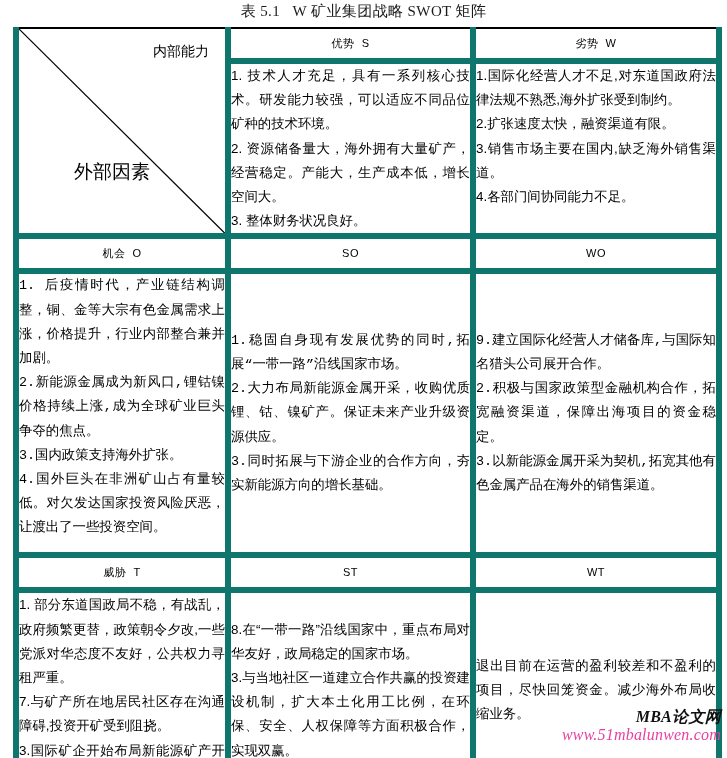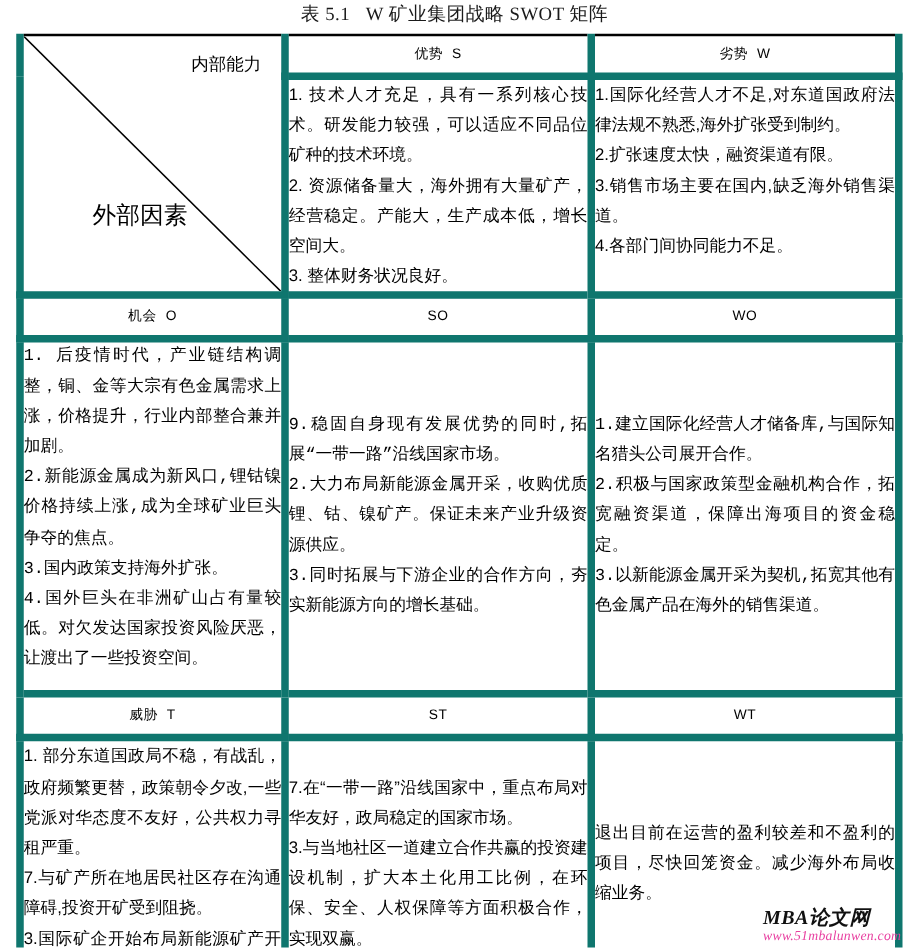--- a/index.html
+++ b/index.html
@@ -128,39 +128,39 @@
 
   
   .row-sw   td { height: 163px; }
   .row-o    td { height: 278px; font-family: Liberation Mono, monospace; }
   .row-t    td { height: 193px; }
 
   
   .watermark {
     position: absolute;
     right: 6px;
-    bottom: 2px;
-    text-align: left;
+    bottom: 14px;
+    text-align: right;
     line-height: 1.05;
     pointer-events: none;
   }
   .watermark .wm-main {
     display: block;
     font-family: "Liberation Serif", "DejaVu Serif", serif;
     font-style: italic;
     font-weight: bold;
     font-size: 16px;
     color: #111111;
     letter-spacing: 0.3px;
   }
   .watermark .wm-url {
     display: block;
     font-family: "Liberation Serif", "DejaVu Serif", serif;
     font-style: italic;
-    font-size: 11px;
+    font-size: 16px;
     color: #e83fa0;
     letter-spacing: 0.2px;
     margin-top: 1px;
   }
 </style>
 </head>
 <body>
 
 <div id="page">
 
@@ -207,45 +207,45 @@
       </tr>
 
       <tr class="row-o">
         <td class="body-cell thick-top thick-bottom">
           <p class="indent">1.  后疫情时代，产业链结构调整，铜、金等大宗有色金属需求上涨，价格提升，行业内部整合兼并加剧。</p>
           <p>2.新能源金属成为新风口,锂钴镍价格持续上涨,成为全球矿业巨头争夺的焦点。</p>
           <p>3.国内政策支持海外扩张。</p>
           <p>4.国外巨头在非洲矿山占有量较低。对欠发达国家投资风险厌恶，让渡出了一些投资空间。</p>
         </td>
         <td class="body-cell mid-align thick-top thick-bottom">
-          <p>9.稳固自身现有发展优势的同时,拓展“一带一路”沿线国家市场。</p>
+          <p>1.稳固自身现有发展优势的同时,拓展“一带一路”沿线国家市场。</p>
           <p>2.大力布局新能源金属开采，收购优质锂、钴、镍矿产。保证未来产业升级资源供应。</p>
           <p>3.同时拓展与下游企业的合作方向，夯实新能源方向的增长基础。</p>
         </td>
         <td class="body-cell mid-align thick-top thick-bottom">
-          <p>1.建立国际化经营人才储备库,与国际知名猎头公司展开合作。</p>
+          <p>9.建立国际化经营人才储备库,与国际知名猎头公司展开合作。</p>
           <p>2.积极与国家政策型金融机构合作，拓宽融资渠道，保障出海项目的资金稳定。</p>
           <p>3.以新能源金属开采为契机,拓宽其他有色金属产品在海外的销售渠道。</p>
         </td>
       </tr>
 
       <tr>
         <td class="hdr">威胁  T</td>
         <td class="hdr hdr-lat">ST</td>
         <td class="hdr hdr-lat">WT</td>
       </tr>
 
       <tr class="row-t">
         <td class="body-cell thick-top">
           <p class="indent">1.  部分东道国政局不稳，有战乱，政府频繁更替，政策朝令夕改,一些党派对华态度不友好，公共权力寻租严重。</p>
           <p>7.与矿产所在地居民社区存在沟通障碍,投资开矿受到阻挠。</p>
           <p>3.国际矿企开始布局新能源矿产开发。</p>
         </td>
         <td class="body-cell mid-align thick-top">
-          <p>7.在“一带一路”沿线国家中，重点布局对华友好，政局稳定的国家市场。</p>
+          <p>8.在“一带一路”沿线国家中，重点布局对华友好，政局稳定的国家市场。</p>
           <p>3.与当地社区一道建立合作共赢的投资建设机制，扩大本土化用工比例，在环保、安全、人权保障等方面积极合作，实现双赢。</p>
         </td>
         <td class="body-cell mid-align thick-top">
           <p>退出目前在运营的盈利较差和不盈利的项目，尽快回笼资金。减少海外布局收缩业务。</p>
         </td>
       </tr>
 
     </tbody>
   </table>
 

